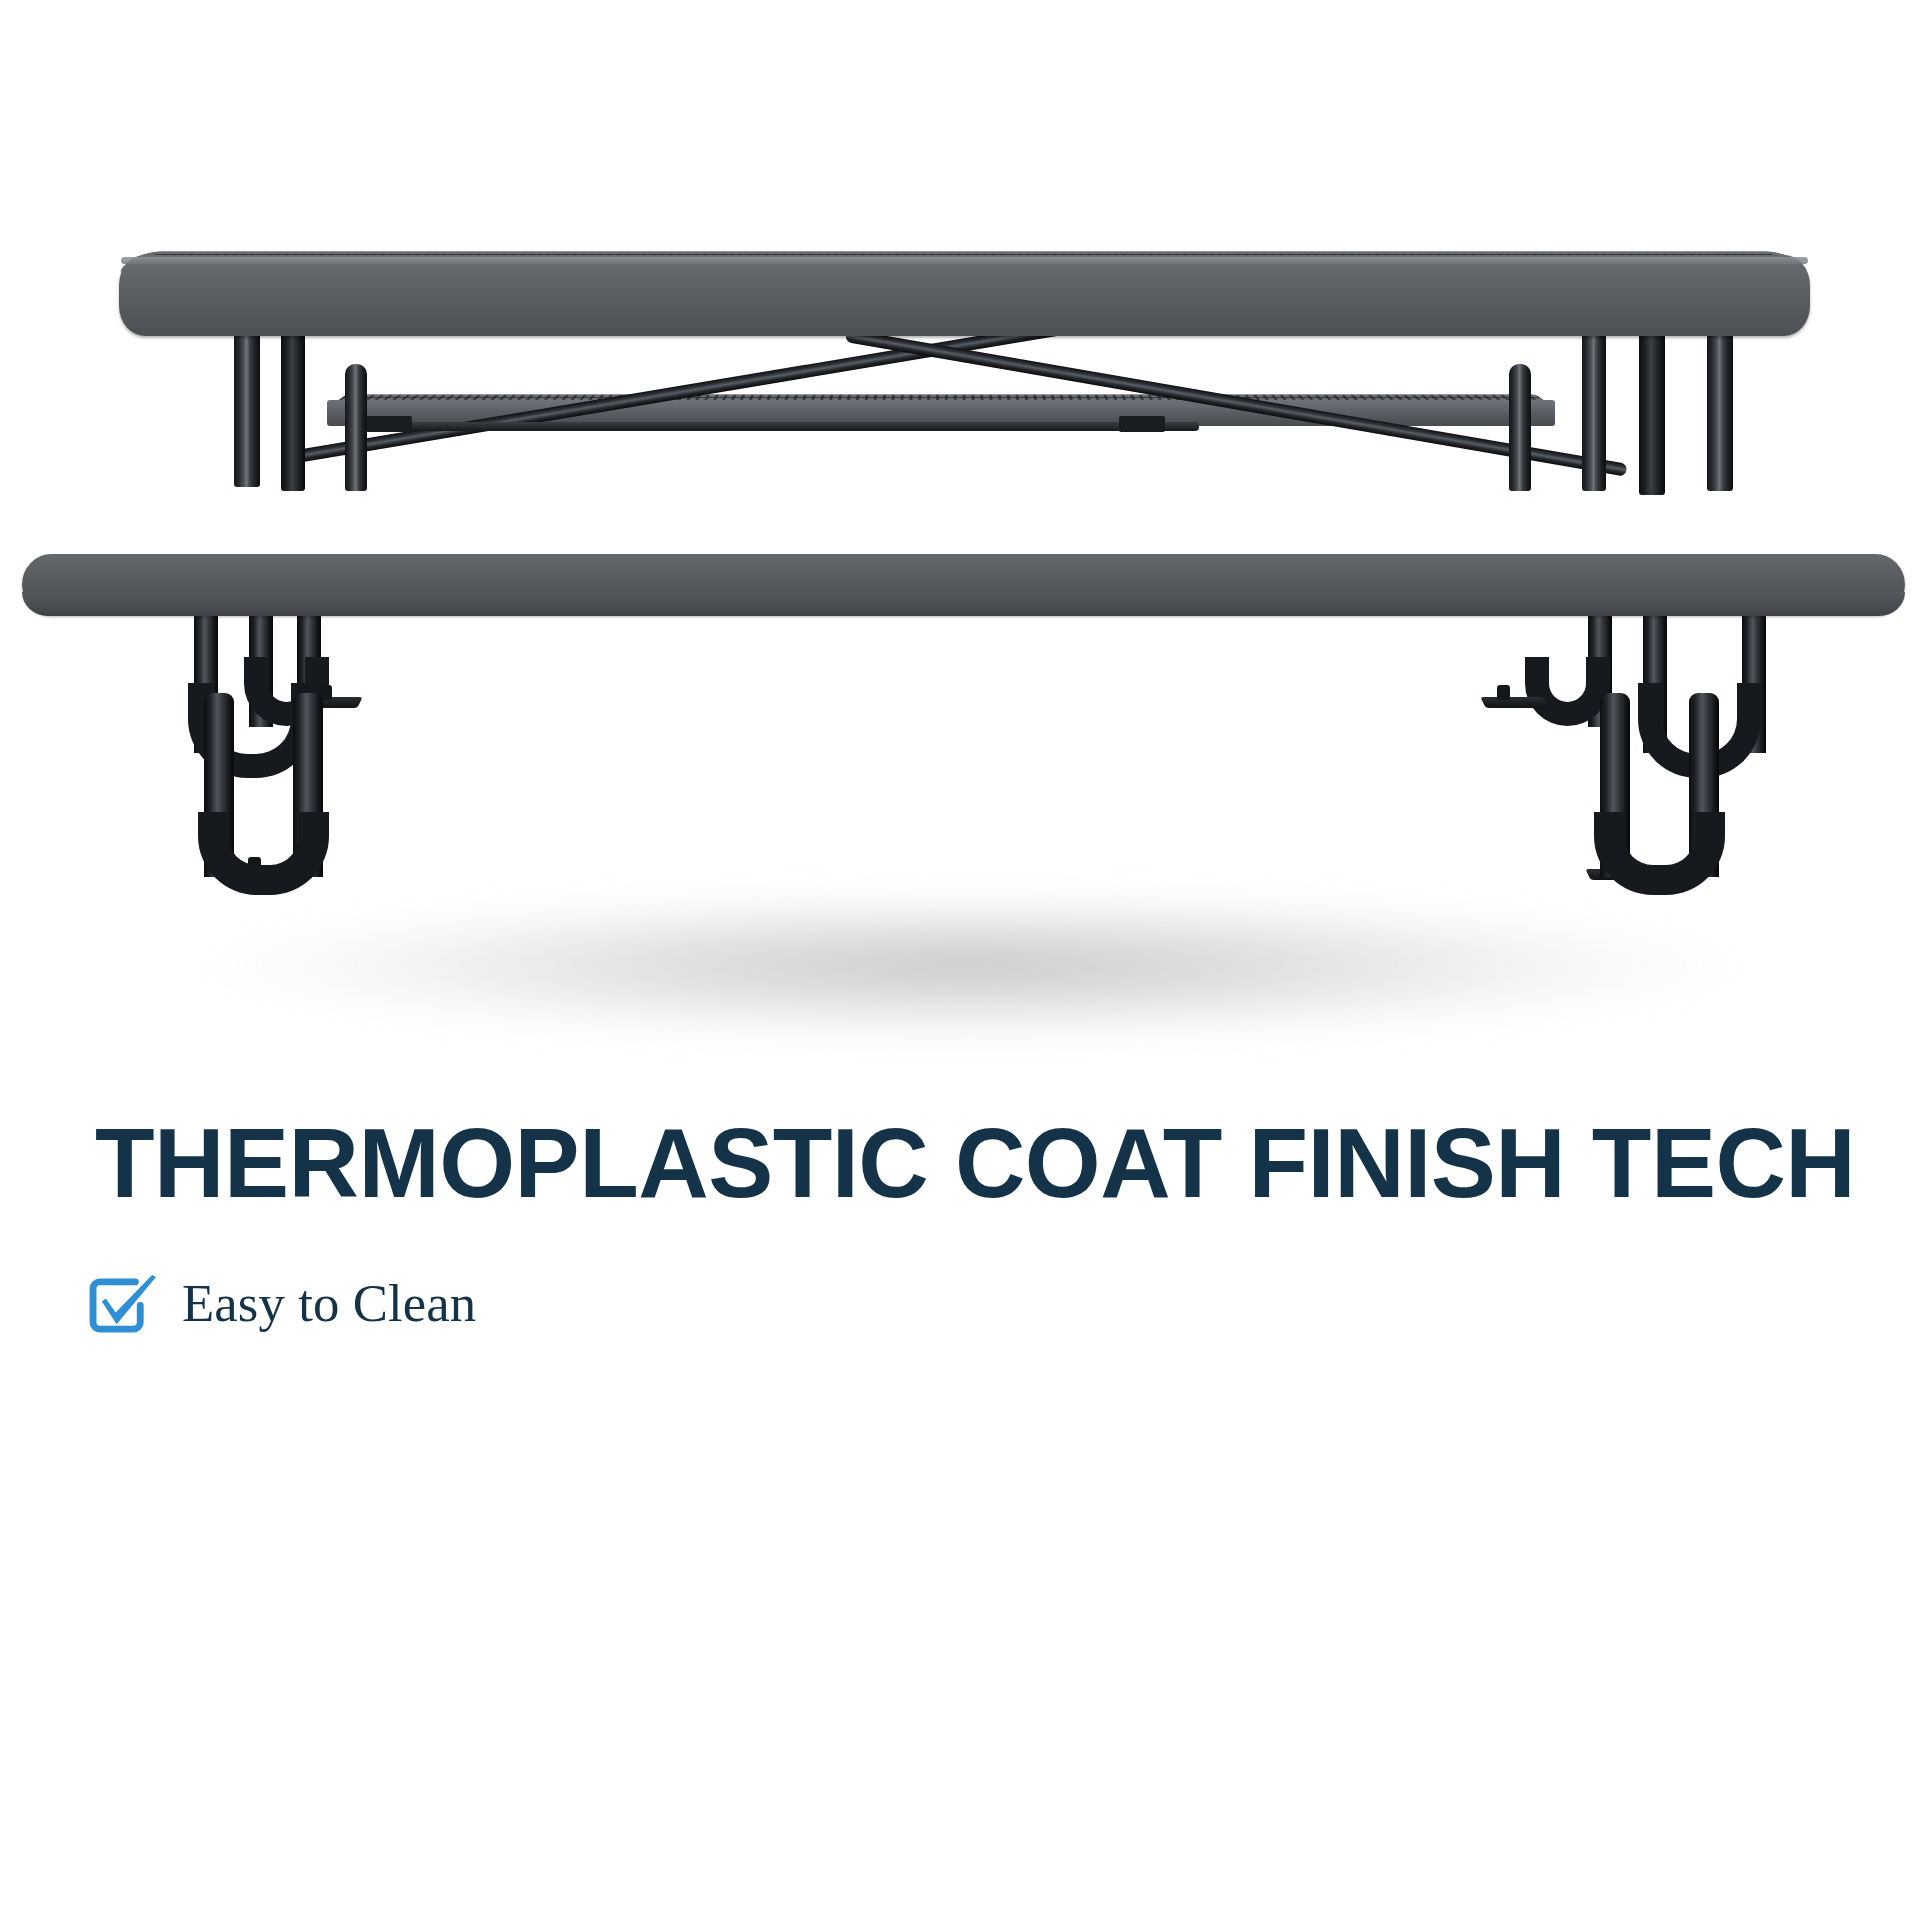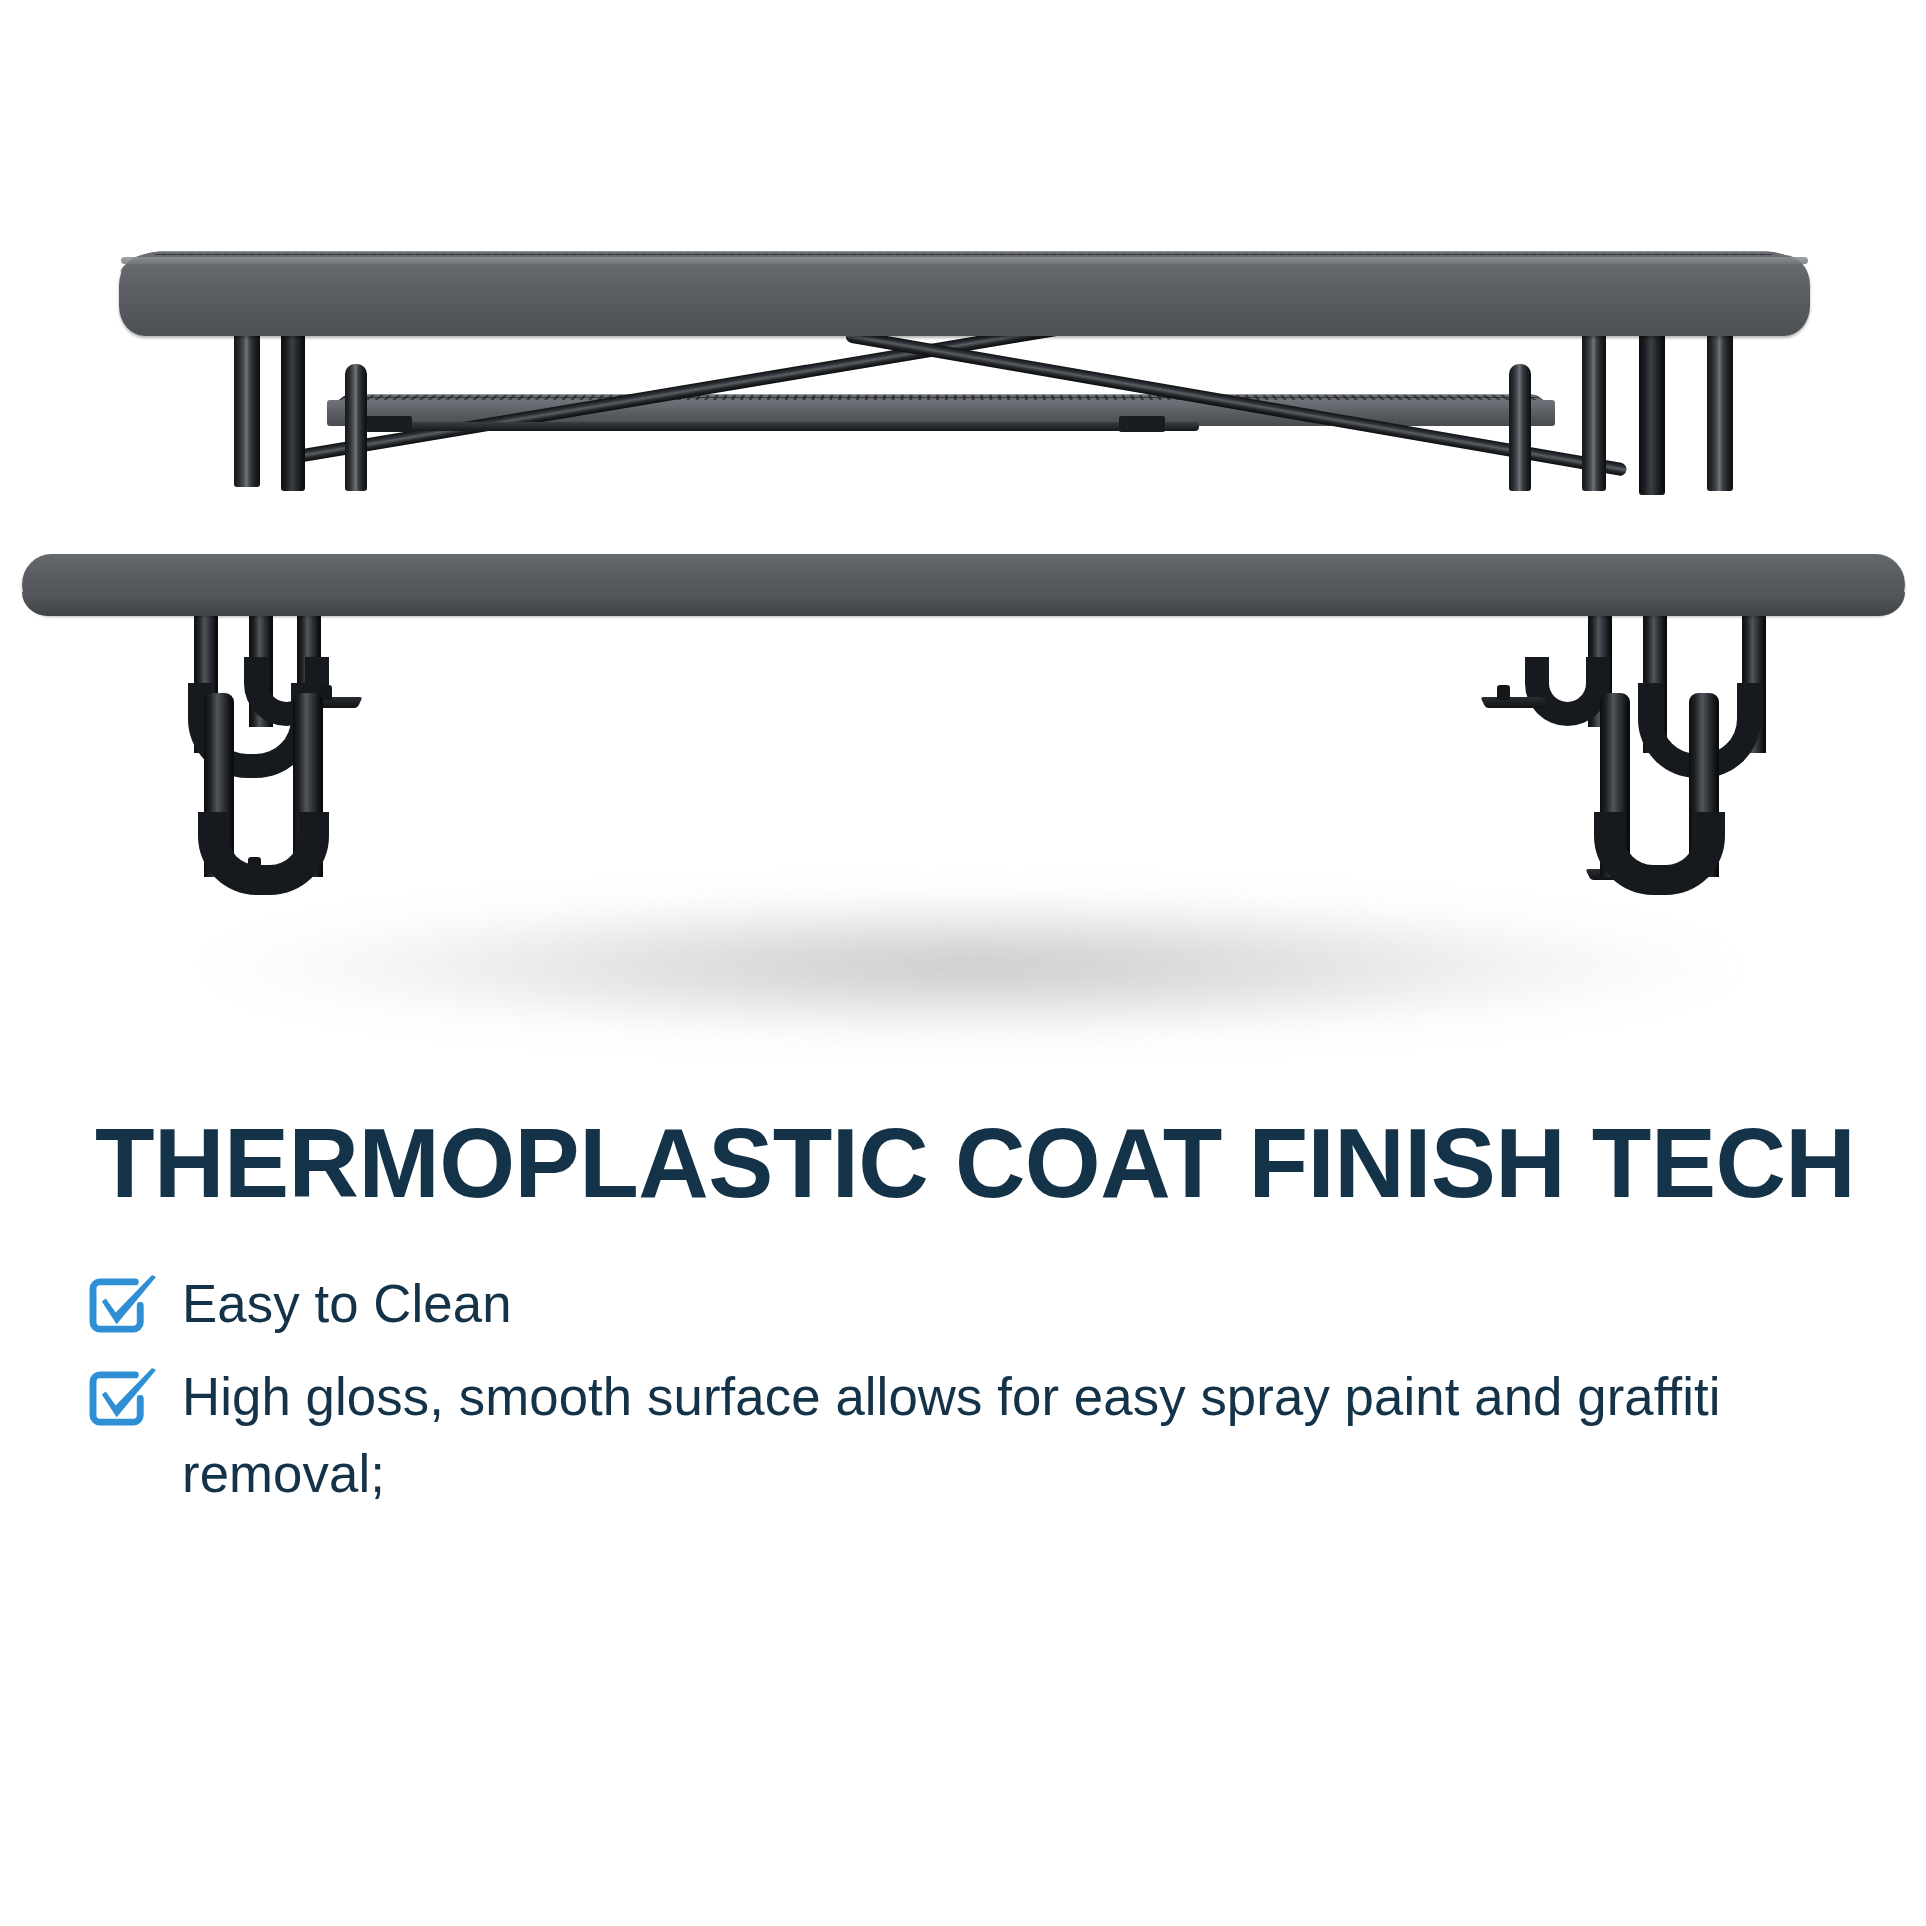--- a/index.html
+++ b/index.html
@@ -221,20 +221,21 @@
     position: absolute;
     left: 87px;
     top: 184px;
     width: 1802px;
   }
 
   .bullet {
     display: flex;
     align-items: flex-start;
     margin-bottom: 14px;
+    font-family: Liberation Serif, serif;
   }
 
   .cb-wrap {
     position: relative;
     flex: 0 0 auto;
     width: 95px;
     height: 71px;
     padding-top: 12px;
   }
 
@@ -345,27 +346,18 @@
         <div class="cb-wrap">
           <svg class="cb-svg" viewBox="0 0 76 62" fill="none" xmlns="http://www.w3.org/2000/svg">
             <path d="M49 7 H13 a7 7 0 0 0 -7 7 v34 a7 7 0 0 0 7 7 h34 a7 7 0 0 0 7 -7 V31" stroke="#2e8fd4" stroke-width="7" stroke-linecap="round" fill="none"></path>
             <path d="M15 27 L30 50 L70 2 L66 0 L29 38 L19 24 Z" fill="#2e8fd4"></path>
           </svg>
         </div>
         <div class="bullet-text">Easy to Clean</div>
       </div>
 
 
-      <div class="bullet">
-        <div class="cb-wrap">
-          <svg class="cb-svg" viewBox="0 0 76 62" fill="none" xmlns="http://www.w3.org/2000/svg">
-            <path d="M49 7 H13 a7 7 0 0 0 -7 7 v34 a7 7 0 0 0 7 7 h34 a7 7 0 0 0 7 -7 V31" stroke="#2e8fd4" stroke-width="7" stroke-linecap="round" fill="none"></path>
-            <path d="M15 27 L30 50 L70 2 L66 0 L29 38 L19 24 Z" fill="#2e8fd4"></path>
-          </svg>
-        </div>
-        <div class="bullet-text">High gloss, smooth surface allows for easy spray paint and graffiti removal;</div>
-      </div>
 
     </div>
   </div>
 
 </div>
 
 
 </body></html>

